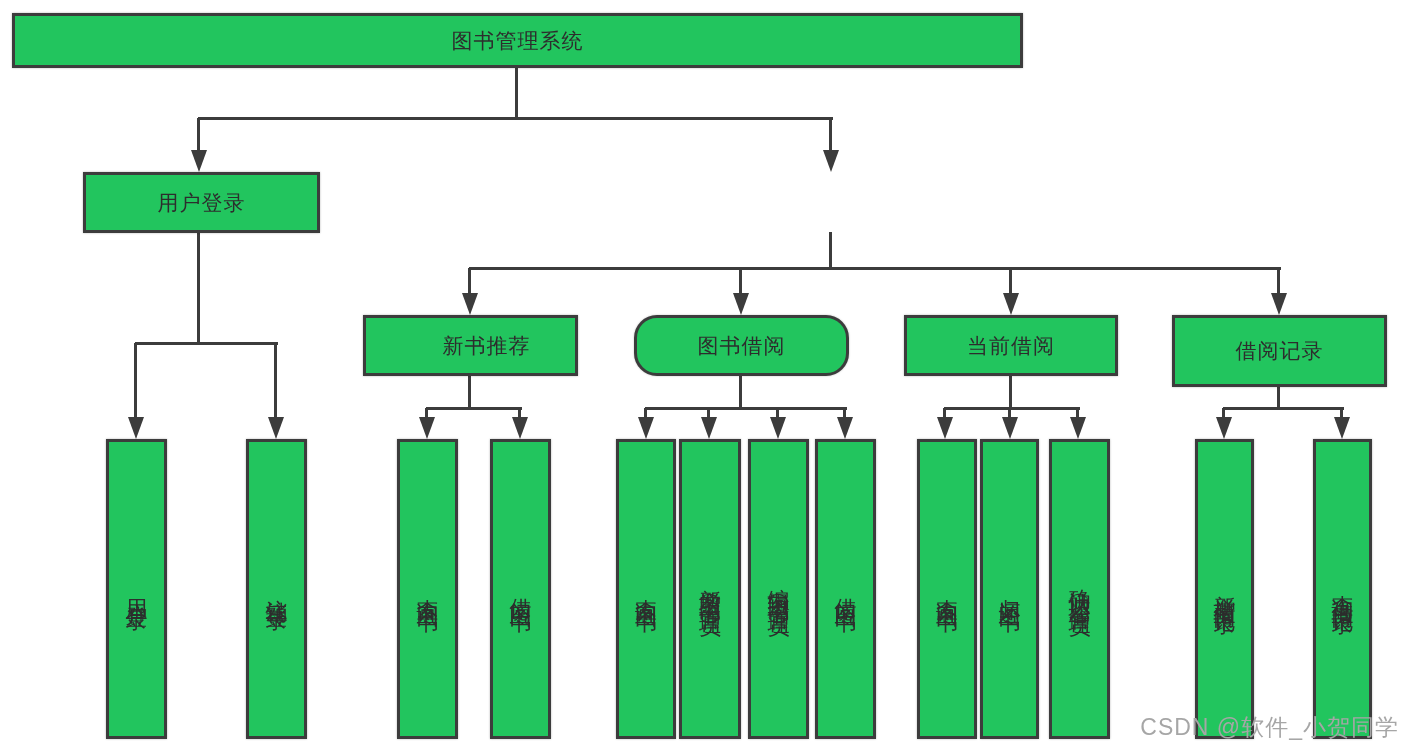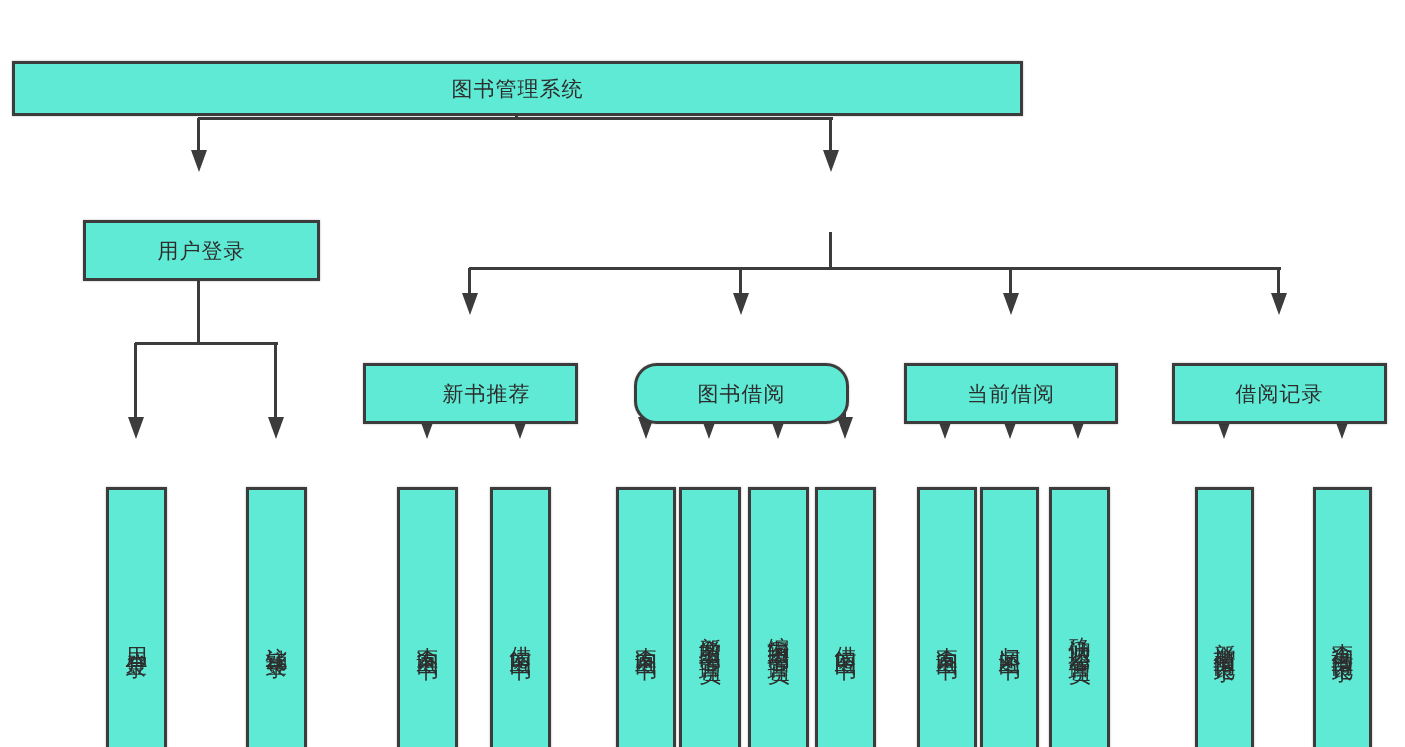--- a/index.html
+++ b/index.html
@@ -14,30 +14,29 @@
     position:relative;
     width:1405px;height:747px;
     background:var(--bg);
     font-family:"Liberation Sans","DejaVu Sans",sans-serif;
     overflow:hidden;
   }
   .box{
     position:absolute;
     box-sizing:border-box;
     border:3px solid var(--box-border);
-    background:#5eead4;
+    background:#22c55e;
     display:flex;
     align-items:center;
     justify-content:center;
     color:var(--text);
     font-size:21px;
     letter-spacing:1px;
     box-shadow:0 0 2px rgba(0,0,0,.28);
     z-index:2;
-    margin-top:48px;
   }
   .vbox{
     writing-mode:vertical-rl;
     text-orientation:mixed;
     letter-spacing:4px;
     line-height:1;
     font-size:22px;
     padding:6px 0;
   }
   .hline,.vline{position:absolute;background:var(--line);z-index:1;}
@@ -59,21 +58,21 @@
     white-space:nowrap;
   }
 
   
   #n-root {left:12px;  top:13px;  width:1011px;height:55px;}
   #n-l2a  {left:83px;  top:172px; width:237px; height:61px;}
   #n-l2b  {left:714px; top:172px; width:236px; height:61px;}
   #n-l3a  {left:363px; top:315px; width:215px; height:61px;padding-left:32px;}
   #n-l3b  {left:634px; top:315px; width:215px; height:61px;border-radius:23px;}
   #n-l3c  {left:904px; top:315px; width:214px; height:61px;}
-  #n-l3d  {left:1172px;top:315px; width:215px; height:61px;}
+  #n-l3d  {left:1172px;top:315px; width:215px; height:72px;}
   .leaf   {top:439px;  height:300px;}
   #n-f01{left:106px; width:61px;}
   #n-f02{left:246px; width:61px;}
   #n-f03{left:397px; width:61px;}
   #n-f04{left:490px; width:61px;}
   #n-f05{left:616px; width:60px;}
   #n-f06{left:679px; width:62px;}
   #n-f07{left:748px; width:61px;}
   #n-f08{left:815px; width:61px;}
   #n-f09{left:917px; width:60px;}
@@ -103,20 +102,21 @@
   <div class="box vbox leaf" id="n-f05">查询图书</div>
   <div class="box vbox leaf" id="n-f06">新增图书（管理员）</div>
   <div class="box vbox leaf" id="n-f07">编辑图书（管理员）</div>
   <div class="box vbox leaf" id="n-f08">借阅图书</div>
   <div class="box vbox leaf" id="n-f09">查询图书</div>
   <div class="box vbox leaf" id="n-f10">归还图书</div>
   <div class="box vbox leaf" id="n-f11">确认归还（管理员）</div>
   <div class="box vbox leaf" id="n-f12">新增借阅记录</div>
   <div class="box vbox leaf" id="n-f13">查询借阅记录</div>
 
+  <div class="watermark">CSDN @软件_小贺同学</div>
 <div class="vline" style="left: 515px; top: 68px; height: 52px;"></div>
     <div class="vline" style="left: 197px; top: 118px; height: 36px;"></div>
     <div class="vline" style="left: 829px; top: 118px; height: 36px;"></div>
     <div class="vline" style="left: 197px; top: 232px; height: 113px;"></div>
     <div class="vline" style="left: 134px; top: 343px; height: 78px;"></div>
     <div class="vline" style="left: 274px; top: 343px; height: 78px;"></div>
     <div class="vline" style="left: 829px; top: 232px; height: 38px;"></div>
     <div class="vline" style="left: 468px; top: 268px; height: 30px;"></div>
     <div class="vline" style="left: 739px; top: 268px; height: 30px;"></div>
     <div class="vline" style="left: 1009px; top: 268px; height: 30px;"></div>

